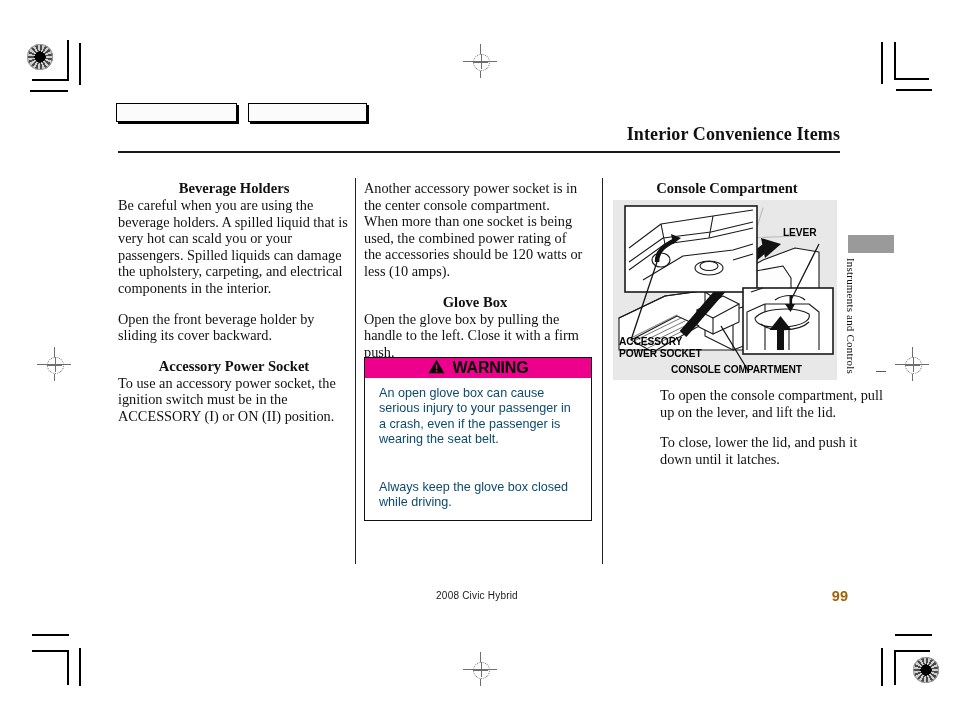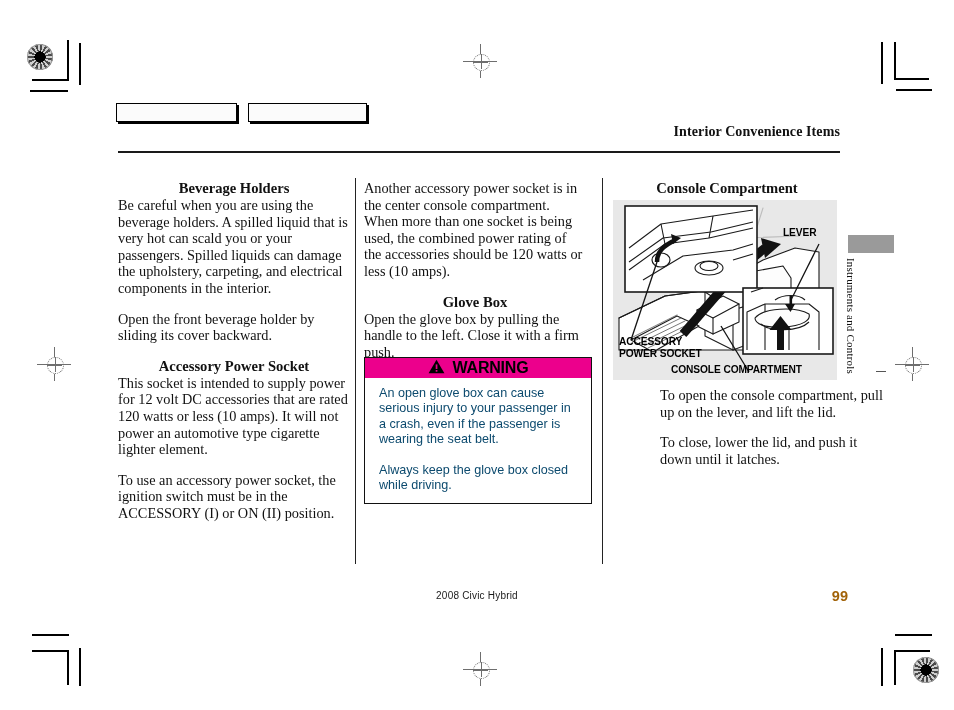--- a/index.html
+++ b/index.html
@@ -67,21 +67,21 @@
 
   
   .page-title {
     position: absolute;
     left: 614px;
     top: 124px;
     width: 226px;
     text-align: right;
     font-family: "Liberation Serif", serif;
     font-weight: bold;
-    font-size: 14px;
+    font-size: 18px;
     letter-spacing: .1px;
     white-space: nowrap;
   }
   .title-rule {
     position: absolute;
     left: 118px;
     top: 151px;
     width: 722px;
     height: 2px;
     background: #1a1a1a;
@@ -140,21 +140,21 @@
     line-height: 1;
   }
   .warn-body {
     padding: 8px 10px 10px 14px;
     font-family: "Liberation Sans", sans-serif;
     font-size: 12.6px;
     line-height: 15.4px;
     color: #0c4a6e;
   }
   .warn-body p { margin: 0; }
-  .warn-body p + p { margin-top: 15px; }
+  .warn-body p + p { margin-top: 32px; }
 
   
   .illus {
     position: absolute;
     left: 613px;
     top: 200px;
     width: 224px;
     height: 180px;
     background: #e8e8e8;
     overflow: hidden;
@@ -272,21 +272,20 @@
 <div class="title-rule"></div>
 
 <div class="vrule" style="left:355px; top:178px; height:386px;"></div>
 <div class="vrule" style="left:602px; top:178px; height:386px;"></div>
 
 <div class="col col-1">
   <h3>Beverage Holders</h3>
   <p>Be careful when you are using the beverage holders. A spilled liquid that is very hot can scald you or your passengers. Spilled liquids can damage the upholstery, carpeting, and electrical components in the interior.</p>
   <p>Open the front beverage holder by sliding its cover backward.</p>
   <h3>Accessory Power Socket</h3>
-  <p>This socket is intended to supply power for 12 volt DC accessories that are rated 120 watts or less (10 amps). It will not power an automotive type cigarette lighter element.</p>
   <p>To use an accessory power socket, the ignition switch must be in the ACCESSORY (I) or ON (II) position.</p>
 </div>
 
 <div class="col col-2">
   <p>Another accessory power socket is in the center console compartment. When more than one socket is being used, the combined power rating of the accessories should be 120 watts or less (10 amps).</p>
   <h3>Glove Box</h3>
   <p>Open the glove box by pulling the handle to the left. Close it with a firm push.</p>
 </div>
 
 <div class="warn">

